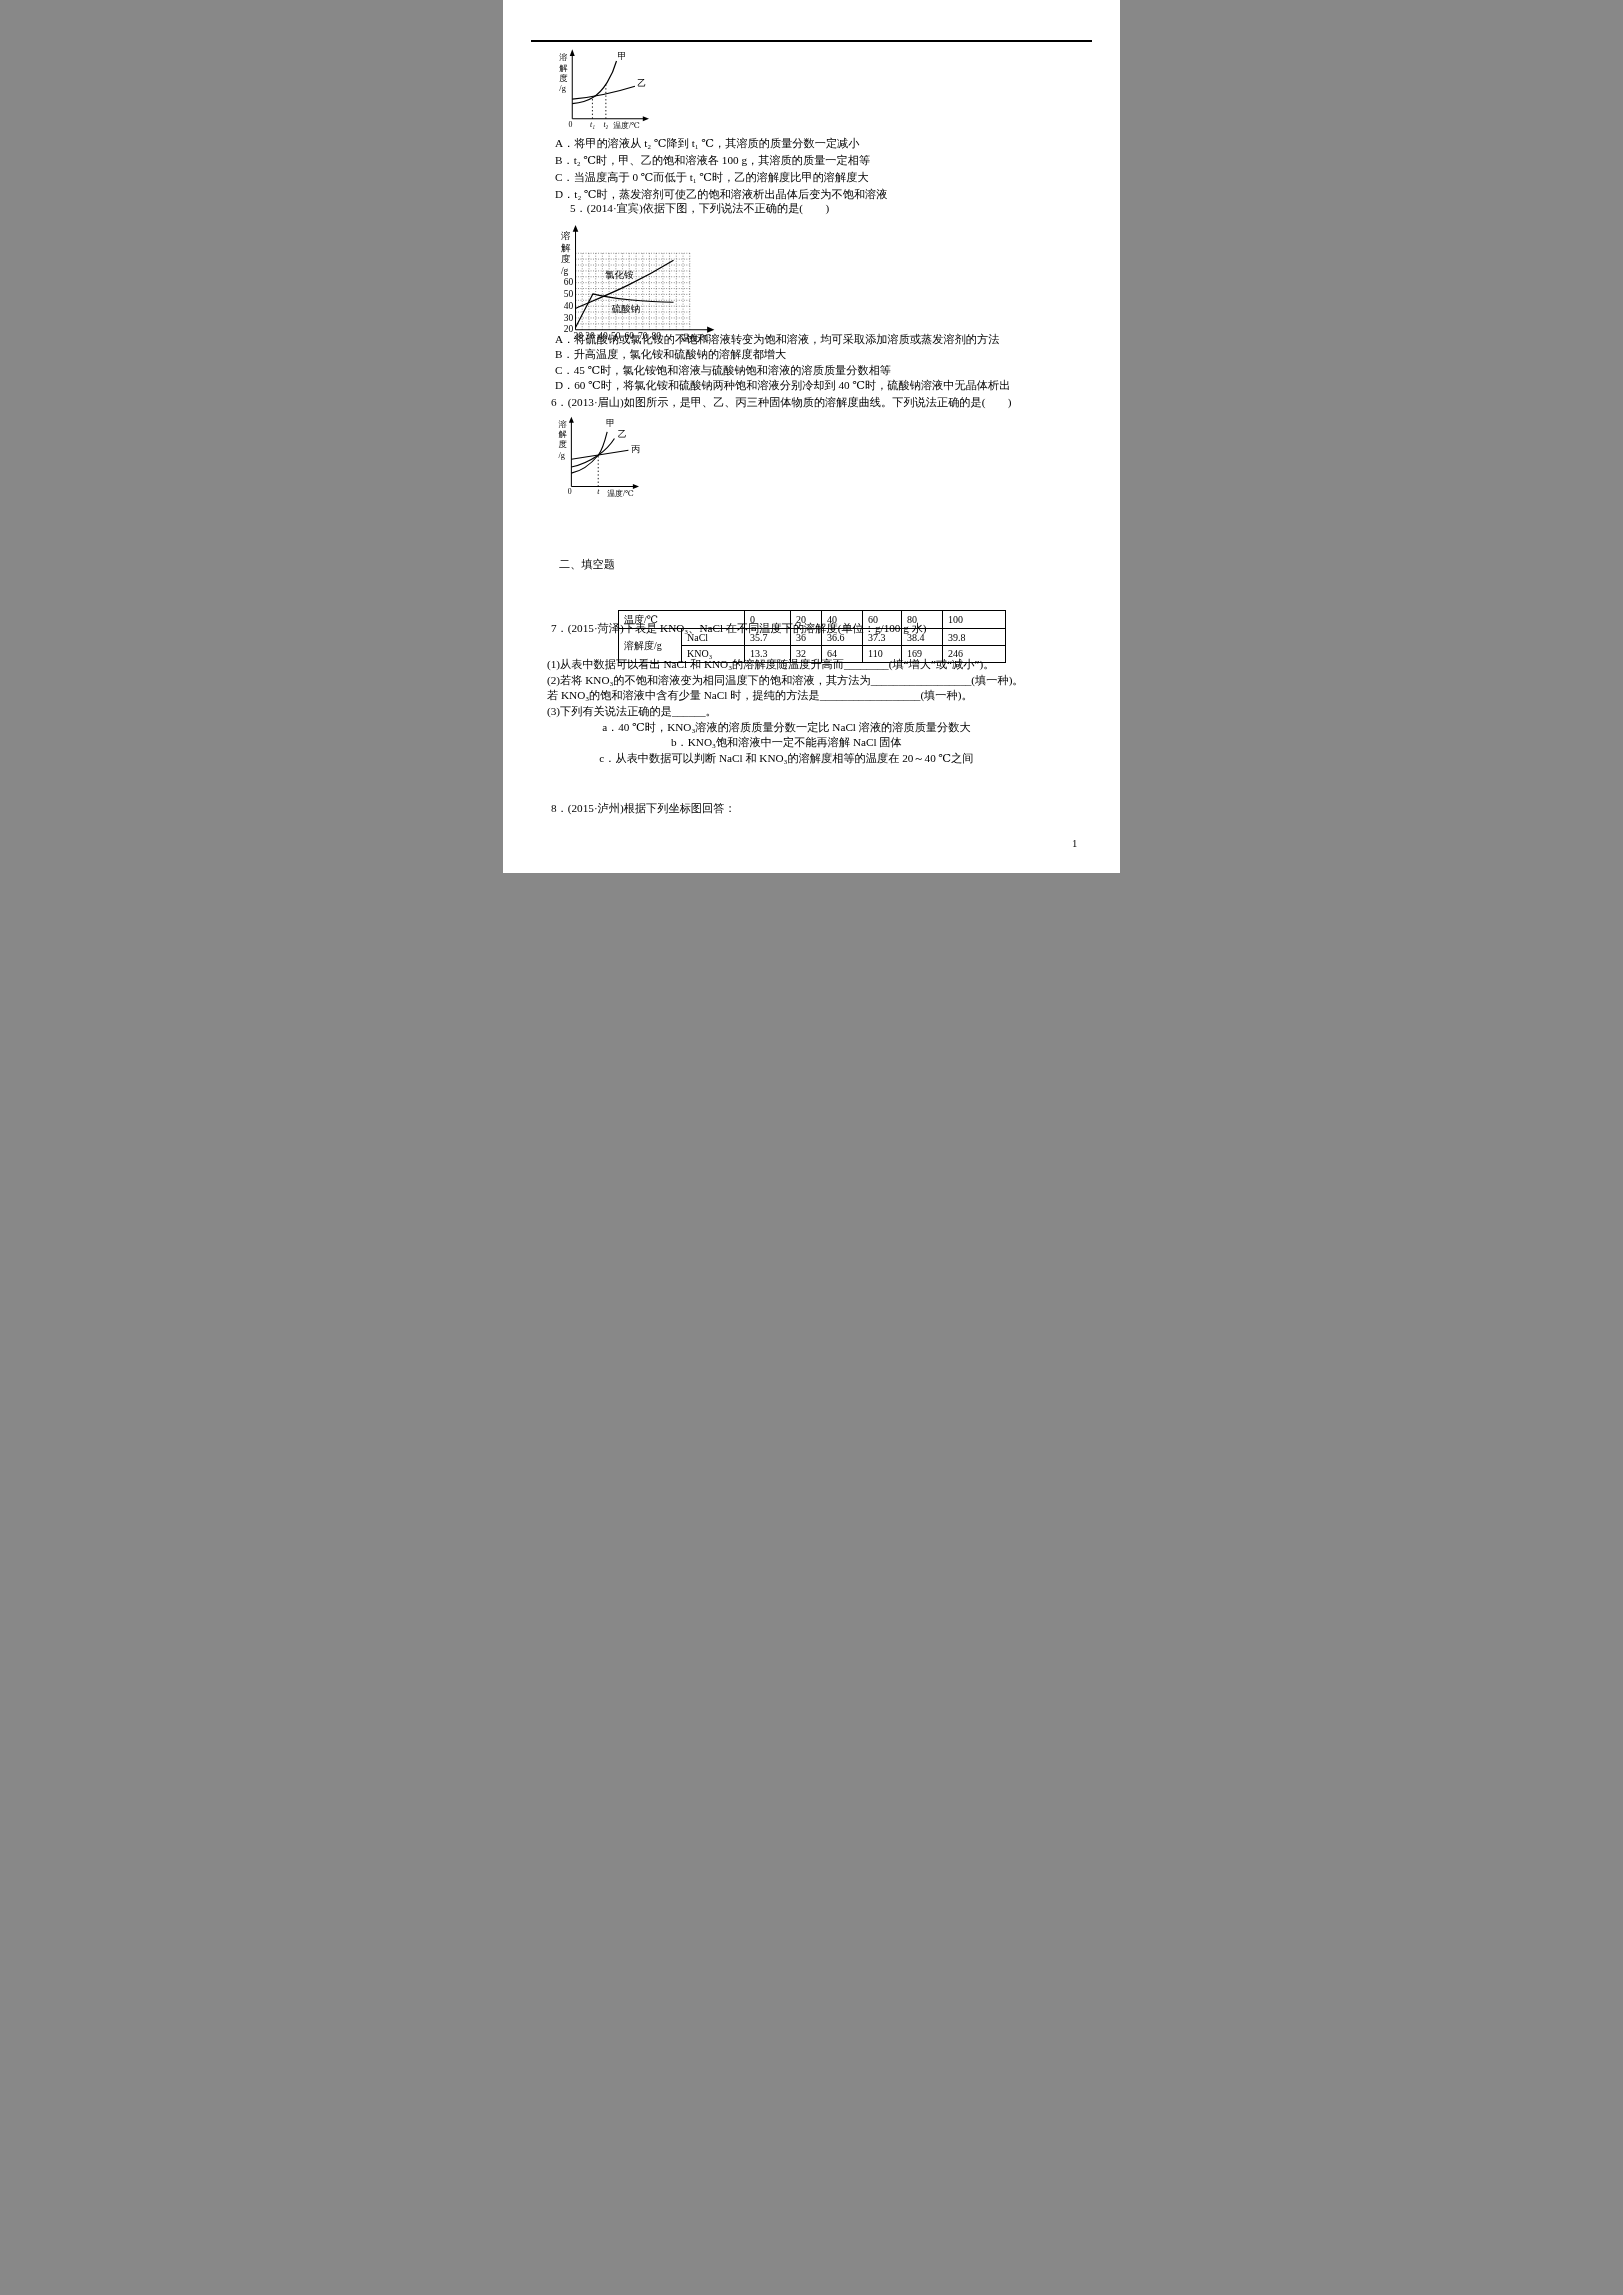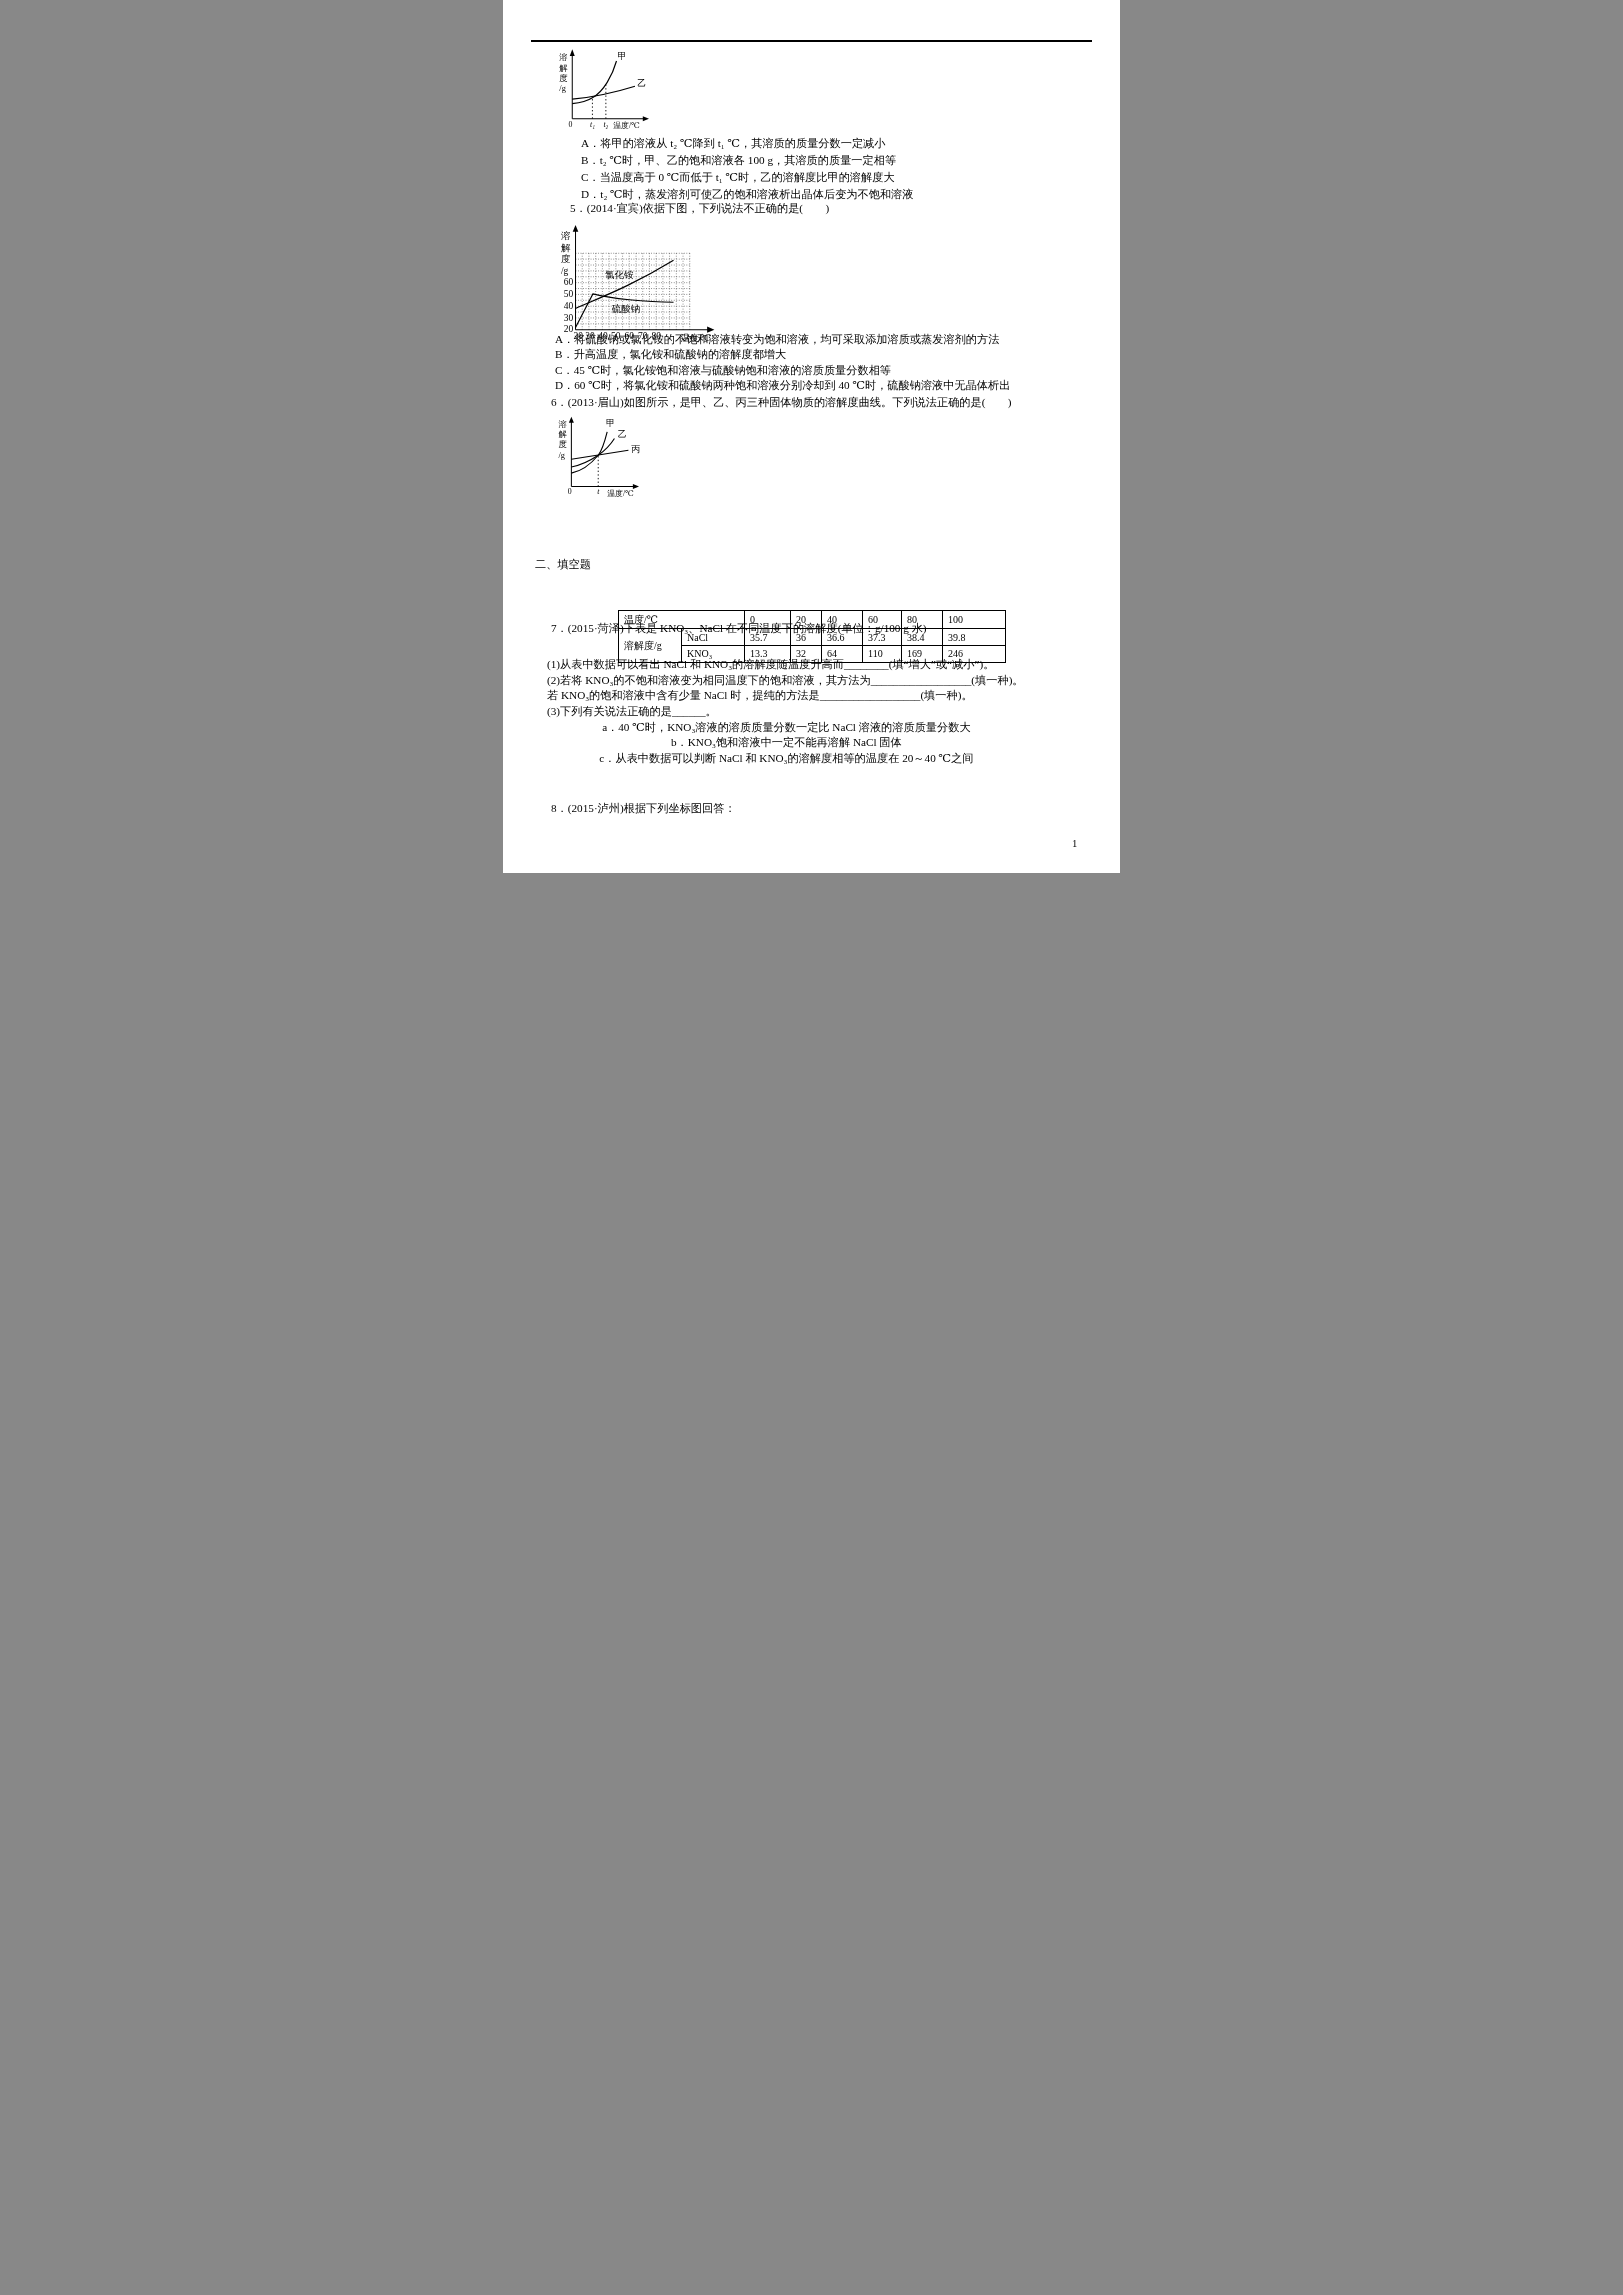--- a/index.html
+++ b/index.html
@@ -55,21 +55,21 @@
     <path class="curve" d="M36,93 C70,90 100,85 148,70"></path>
     <path class="curve" d="M36,101 C55,99 65,95 72,90.5 C92,80 108,50 115,25"></path>
     <text x="117" y="22" font-size="16">甲</text>
     <text x="152" y="70" font-size="16">乙</text>
     <text x="33" y="142" font-size="14" text-anchor="middle">0</text>
     <text class="it" x="72" y="142" font-size="14" text-anchor="middle">t₁</text>
     <text class="it" x="96" y="142" font-size="14" text-anchor="middle">t₂</text>
     <text x="133" y="144" font-size="14" text-anchor="middle">温度/℃</text>
   </svg>
 
-  <div class="txt optlist" style="left:52px;top:135px;margin-left:26px;">
+  <div class="txt optlist" style="left:52px;top:135px;">
     <div>A．将甲的溶液从 t₂ ℃降到 t₁ ℃，其溶质的质量分数一定减小</div>
     <div>B．t₂ ℃时，甲、乙的饱和溶液各 100 g，其溶质的质量一定相等</div>
     <div>C．当温度高于 0 ℃而低于 t₁ ℃时，乙的溶解度比甲的溶解度大</div>
     <div>D．t₂ ℃时，蒸发溶剂可使乙的饱和溶液析出晶体后变为不饱和溶液</div>
   </div>
 
   <div class="txt" style="left:56px;top:201px;margin-left:11px;">5．(2014·宜宾)依据下图，下列说法不正确的是(　　)</div>
 
   <svg style="left:49px;top:223px;" width="168" height="121" viewBox="0 0 300 215">
     <path class="grid" d="M54,190V53.5 M66,190V53.5 M78,190V53.5 M90,190V53.5 M102,190V53.5 M114,190V53.5 M126,190V53.5 M138,190V53.5 M150,190V53.5 M162,190V53.5 M174,190V53.5 M186,190V53.5 M198,190V53.5 M210,190V53.5 M222,190V53.5 M234,190V53.5 M246,190V53.5"></path>
@@ -125,21 +125,21 @@
     <path class="thin-curve" d="M34,104 C58,99 72,84 82,72 C88,64 94,46 98,30"></path>
     <text x="96" y="20" font-size="16">甲</text>
     <text x="117" y="40" font-size="16">乙</text>
     <text x="141" y="66" font-size="16">丙</text>
     <text x="31" y="142" font-size="14" text-anchor="middle">0</text>
     <text class="it" x="82" y="142" font-size="14" text-anchor="middle">t</text>
     <text x="122" y="144" font-size="14" text-anchor="middle">温度/℃</text>
   </svg>
 
 
-  <div class="txt" style="left:32px;top:557px;">二、填空题</div>
+  <div class="txt" style="left:56px;top:557px;">二、填空题</div>
 
   <div class="txt" style="left:48px;top:573px;margin-top:48px;">7．(2015·菏泽)下表是 KNO₃、NaCl 在不同温度下的溶解度(单位：g/100 g 水)</div>
 
   <table class="sol-table">
     <colgroup>
       <col style="width:63px">
         <col style="width:63px">
         <col style="width:46px">
         <col style="width:31px">
       <col style="width:41px">

